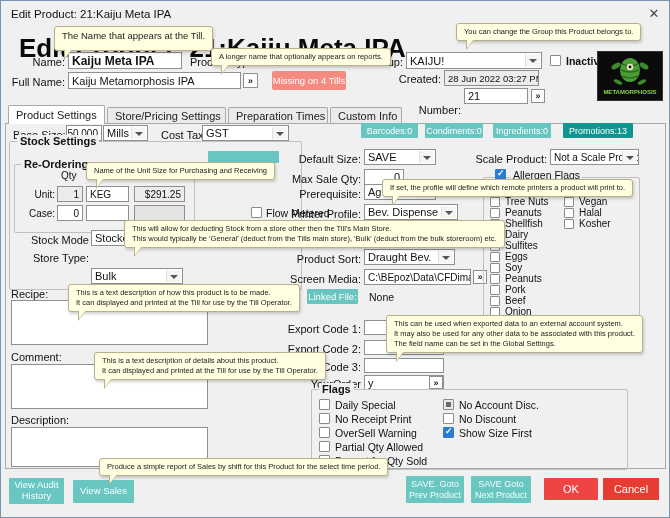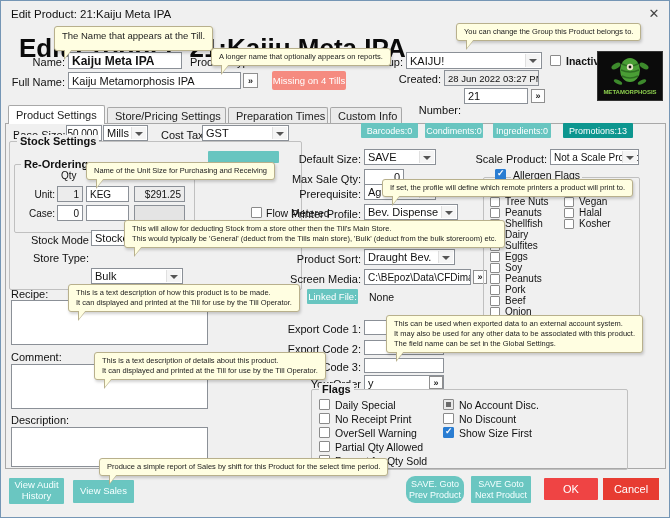--- a/index.html
+++ b/index.html
@@ -249,21 +249,21 @@
 
   <span class="abs cb ind" style="left:442px; top:398px;"></span>
   <div class="abs cl" style="left:458px; top:398px;">No Account Disc.</div>
   <span class="abs cb" style="left:442px; top:412px;"></span>
   <div class="abs cl" style="left:458px; top:412px;">No Discount</div>
   <span class="abs cb checked" style="left:442px; top:426px;"></span>
   <div class="abs cl" style="left:458px; top:426px;">Show Size First</div>
 
   <div class="abs tealbtn" style="left:8px; top:477px; width:55px; height:26px;">View Audit History</div>
   <div class="abs tealbtn" style="left:72px; top:479px; width:61px; height:23px;">View Sales</div>
-  <div class="abs tealbtn" style="left:405px; top:475px; width:58px; height:27px; font-size:9px;border-radius:9px;">SAVE. Goto Prev Product</div>
+  <div class="abs tealbtn" style="left:405px; top:475px; width:58px; height:27px; font-size:9px;">SAVE. Goto Prev Product</div>
   <div class="abs tealbtn" style="left:470px; top:475px; width:60px; height:27px; font-size:9px;">SAVE Goto Next Product</div>
   <div class="abs btn-ok" style="left:543px; top:477px; width:54px; height:22px;">OK</div>
   <div class="abs btn-cancel" style="left:602px; top:477px; width:56px; height:22px;">Cancel</div>
 
   <div class="tip tip-big" style="left:53px; top:25px; height:17px;">
     <span class="tailb"></span>
       <span class="tail"></span>
     <div class="line">The Name that appears at the Till.</div>
   </div>
   <div class="tip" style="left:210px; top:47px;">

